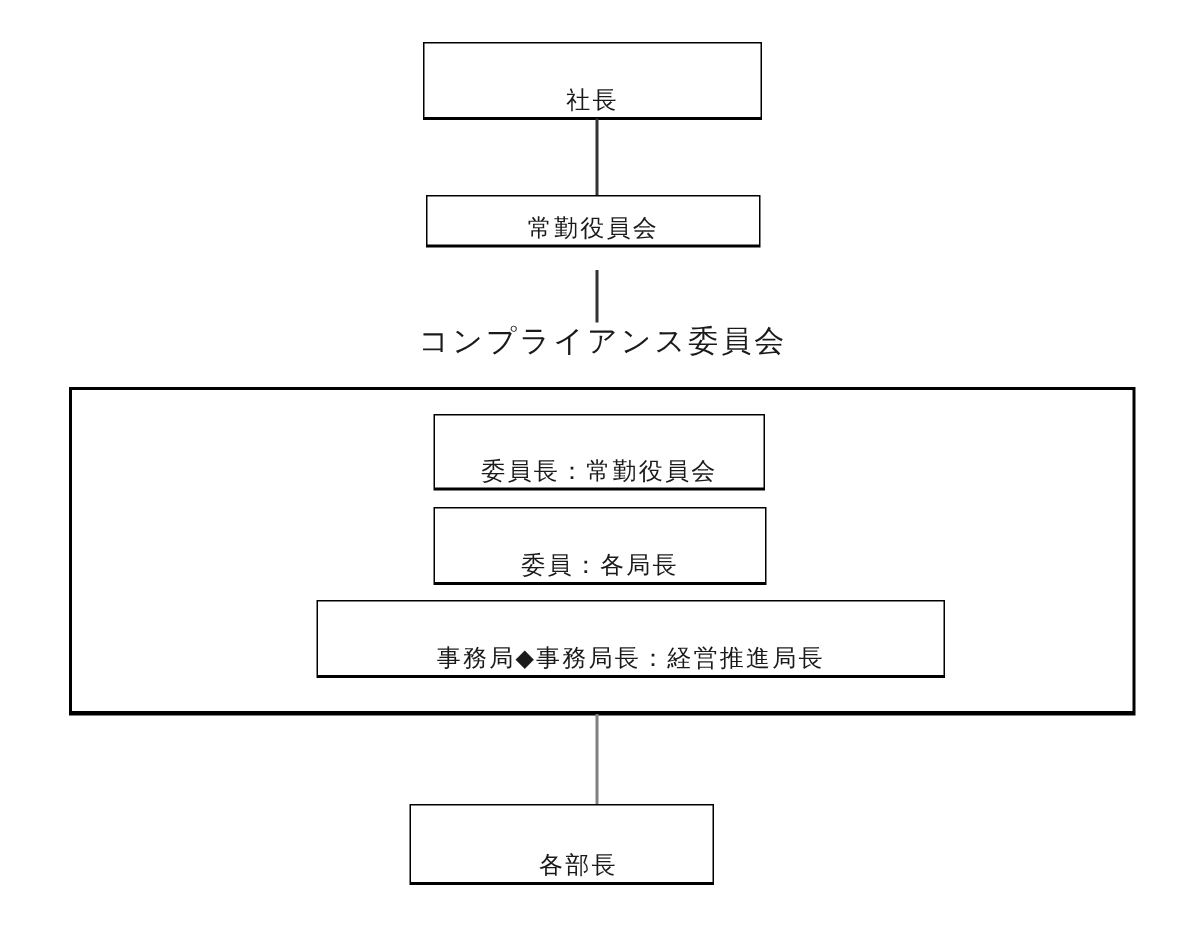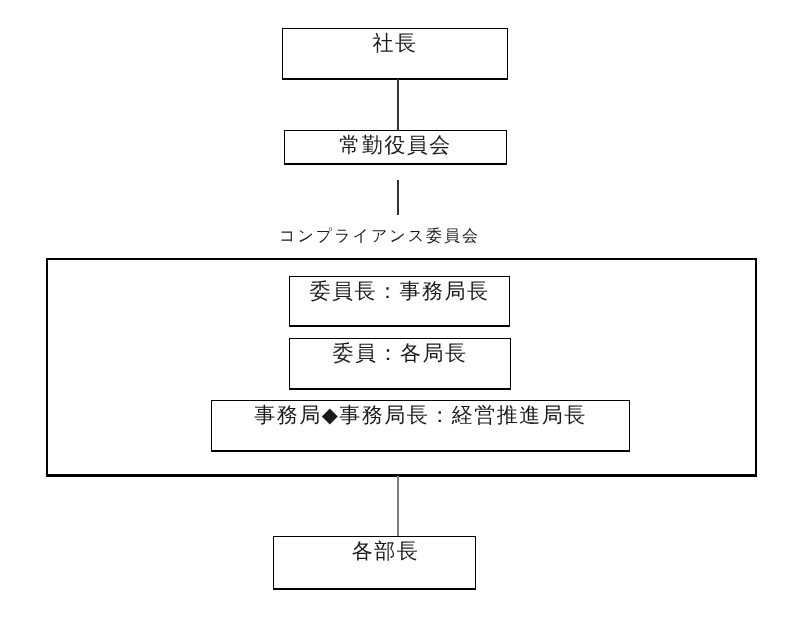--- a/index.html
+++ b/index.html
@@ -12,27 +12,27 @@
     width: 800px;
     height: 624px;
     background: var(--background, #ffffff);
     color: var(--text, #1a1a1a);
     font-family: "Liberation Serif", "DejaVu Serif", serif;
     overflow: hidden;
   }
   .node {
     position: absolute;
     display: flex;
-    align-items: flex-start;
+    align-items: flex-end;
     justify-content: center;
     background: #ffffff;
     border: 1px solid var(--border, #000000);
     border-bottom-width: 2px;
     border-right-width: 1.5px;
-    font-size: 21px;
+    font-size: 16px;
     letter-spacing: 1.5px;
     white-space: nowrap;
     box-sizing: border-box;
   }
   .outer-box {
     position: absolute;
     left: 46px;
     top: 258px;
     width: 711px;
     height: 219px;
@@ -44,22 +44,22 @@
   .connector-v {
     position: absolute;
     width: 2px;
   }
   .connector-dark { background: var(--connector-dark, #333333); }
   .connector-gray { background: var(--connector-gray, #808080); }
 
   .float-label {
     position: absolute;
     left: 279px;
-    top: 226px;
-    font-size: 16px;
+    top: 214px;
+    font-size: 20px;
     letter-spacing: 2px;
     white-space: nowrap;
     text-align: center;
   }
 
   #node-president       { left: 282px; top: 28px;  width: 226px; height: 52px; }
   #connector-1          { left: 397px; top: 79px;  height: 52px; }
   #node-standing-board  { left: 284px; top: 130px; width: 223px; height: 35px; }
   #connector-2          { left: 397px; top: 180px; height: 35px; }
   #node-chairperson     { left: 289px; top: 276px; width: 221px; height: 51px; }
@@ -83,21 +83,21 @@
     <span>常勤役員会</span>
   </div>
 
   <div class="connector-v connector-dark" id="connector-2"></div>
 
   <div class="float-label">コンプライアンス委員会</div>
 
   <div class="outer-box"></div>
 
   <div class="node" id="node-chairperson">
-    <span>委員長：事務局長</span>
+    <span>委員長：常勤役員会</span>
   </div>
 
   <div class="node" id="node-members">
     <span>委員：各局長</span>
   </div>
 
   <div class="node" id="node-secretariat">
     <span>事務局◆事務局長：経営推進局長</span>
   </div>
 

